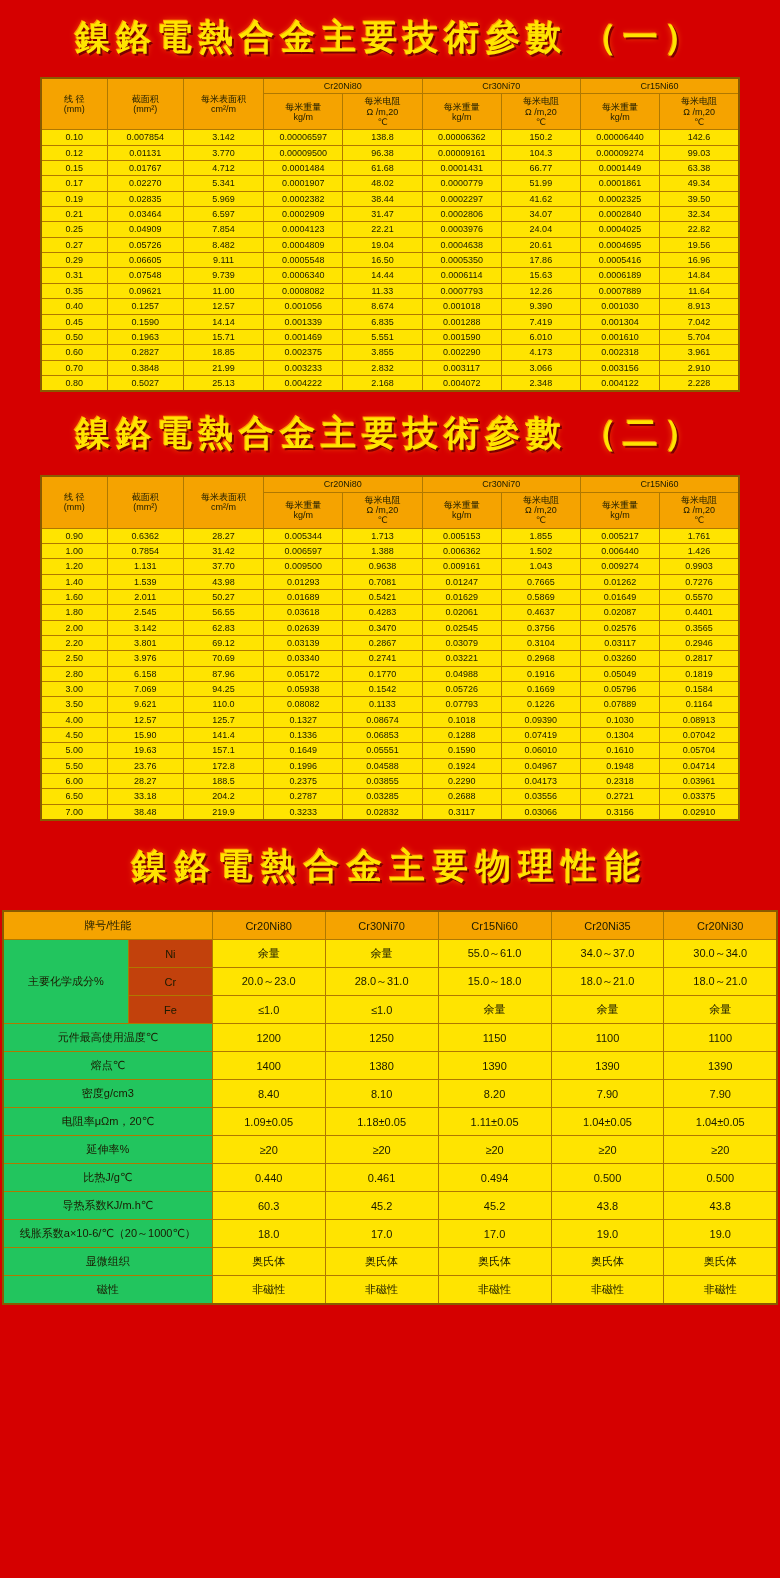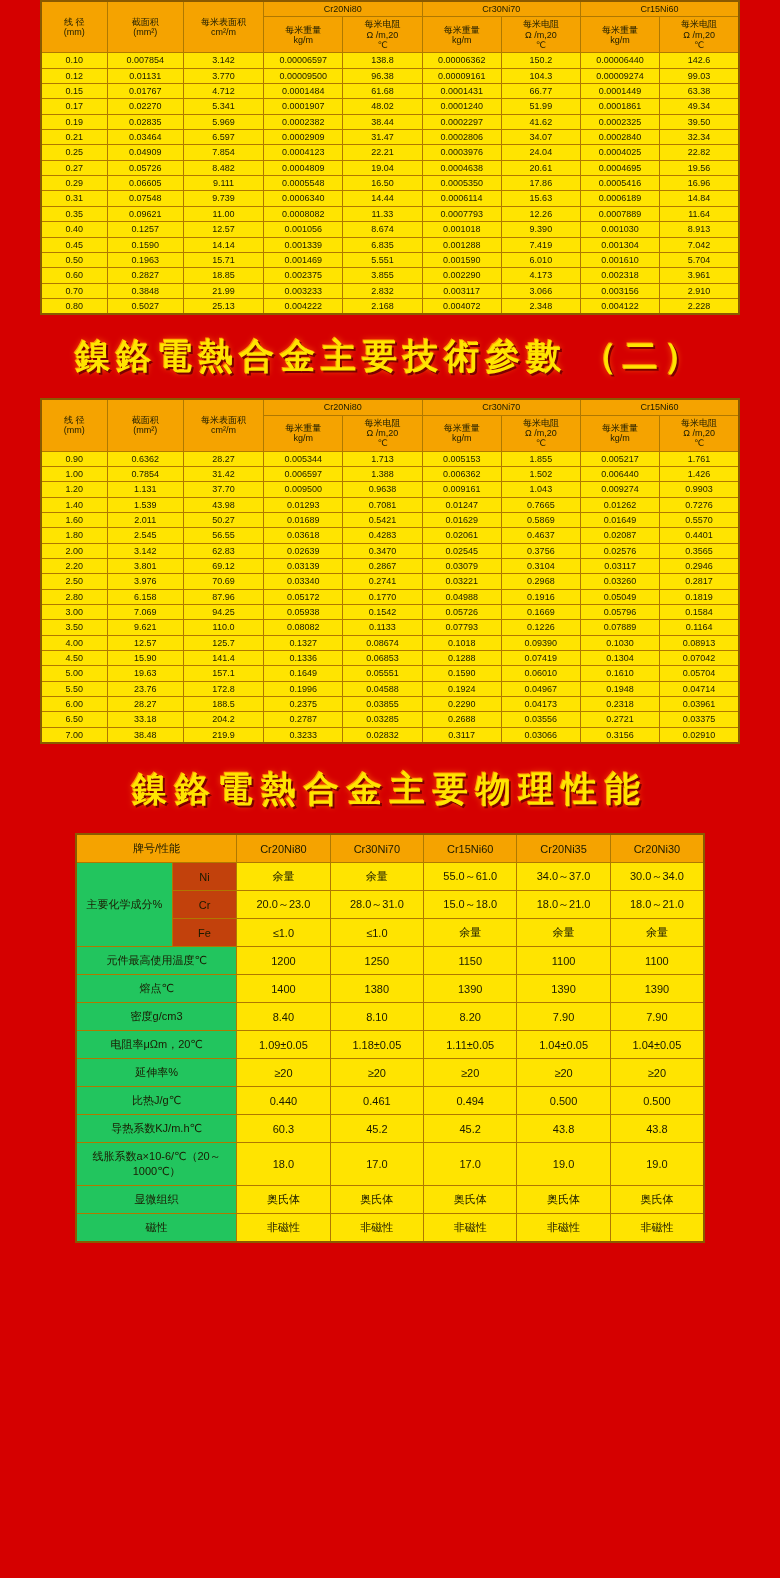--- a/index.html
+++ b/index.html
@@ -51,38 +51,39 @@
   .grp-head{background:#f5a300;}
   .sub-head{background:#737373;margin-left:33px;}
   .tbl tr:nth-child(even) td{background:#ffe400;}
 
   .wire-tbl{width:700px;}
   .wire-tbl col.c0{width:66px;}
   .wire-tbl col.c1{width:76px;}
   .wire-tbl col.c2{width:80px;}
   .wire-tbl col.cm{width:79px;}
 
-  .phys-tbl{width:630px;margin:0 auto;border:2px solid #8a5a00;background:#ffe400;}
+  .phys-tbl{width:776px;margin:0 auto;border:2px solid #8a5a00;background:#ffe400;}
   .phys-tbl td,.phys-tbl th{
     border:1px solid #b07800;
     text-align:center;
     font-size:11px;
     padding:6px 2px;
     color:#1a1a00;
   }
   .phys-tbl th{background:#f5a300;font-weight:normal;}
   .phys-tbl td.rowlabel{background:#22c55e;}
   .phys-tbl td.sublabel{background:#c2410c;margin-top:24px;}
   .phys-tbl td.val{background:#ffe400;}
 </style>
 </head>
 <body>
 
 <div class="page">
 
+  <div class="title title-1">鎳鉻電熱合金主要技術參數 （一）</div>
 
   <table class="tbl wire-tbl" id="tbl1">
     <colgroup>
       <col class="c0">
         <col class="c1">
         <col class="c2">
       <col class="cm">
         <col class="cm">
         <col class="cm">
         <col class="cm">
@@ -170,21 +171,21 @@
           <td>66.77</td>
           <td>0.0001449</td>
           <td>63.38</td>
         </tr>
         <tr>
           <td>0.17</td>
           <td>0.02270</td>
           <td>5.341</td>
           <td>0.0001907</td>
           <td>48.02</td>
-          <td>0.0001240</td>
+          <td>0.0000779</td>
           <td>51.99</td>
           <td>0.0001861</td>
           <td>49.34</td>
         </tr>
         <tr>
           <td>0.19</td>
           <td>0.02835</td>
           <td>5.969</td>
           <td>0.0002382</td>
           <td>38.44</td>

